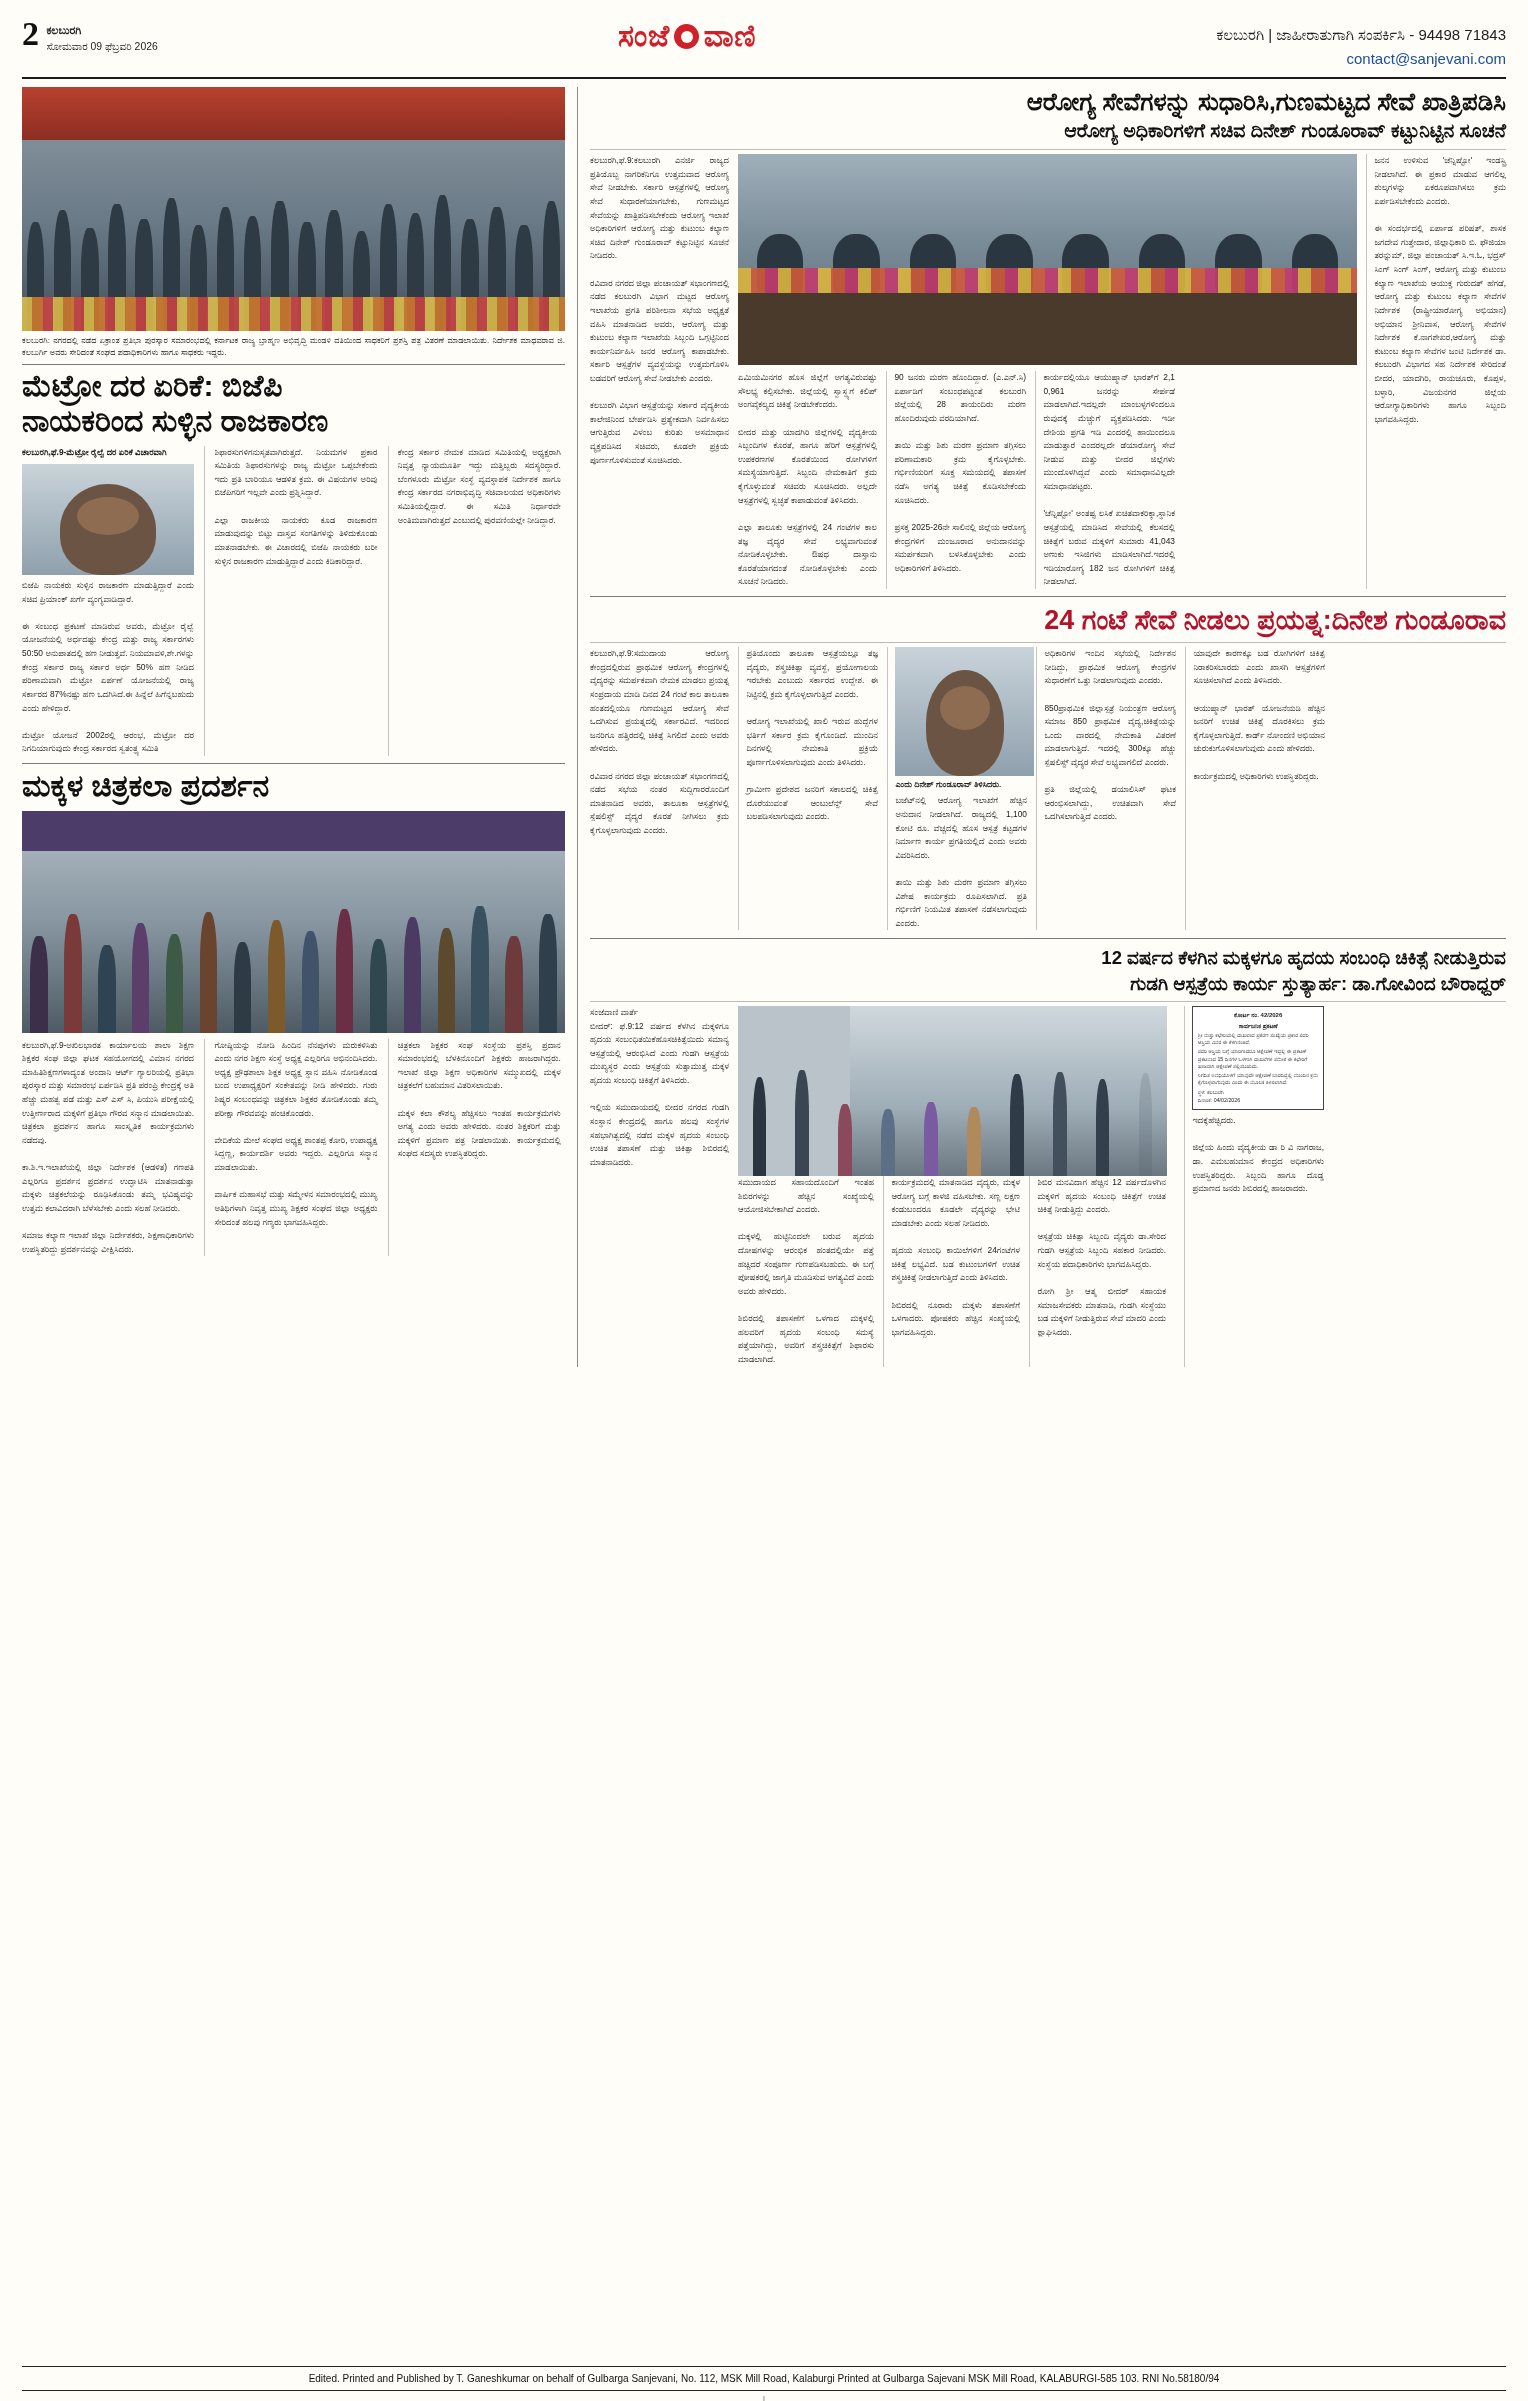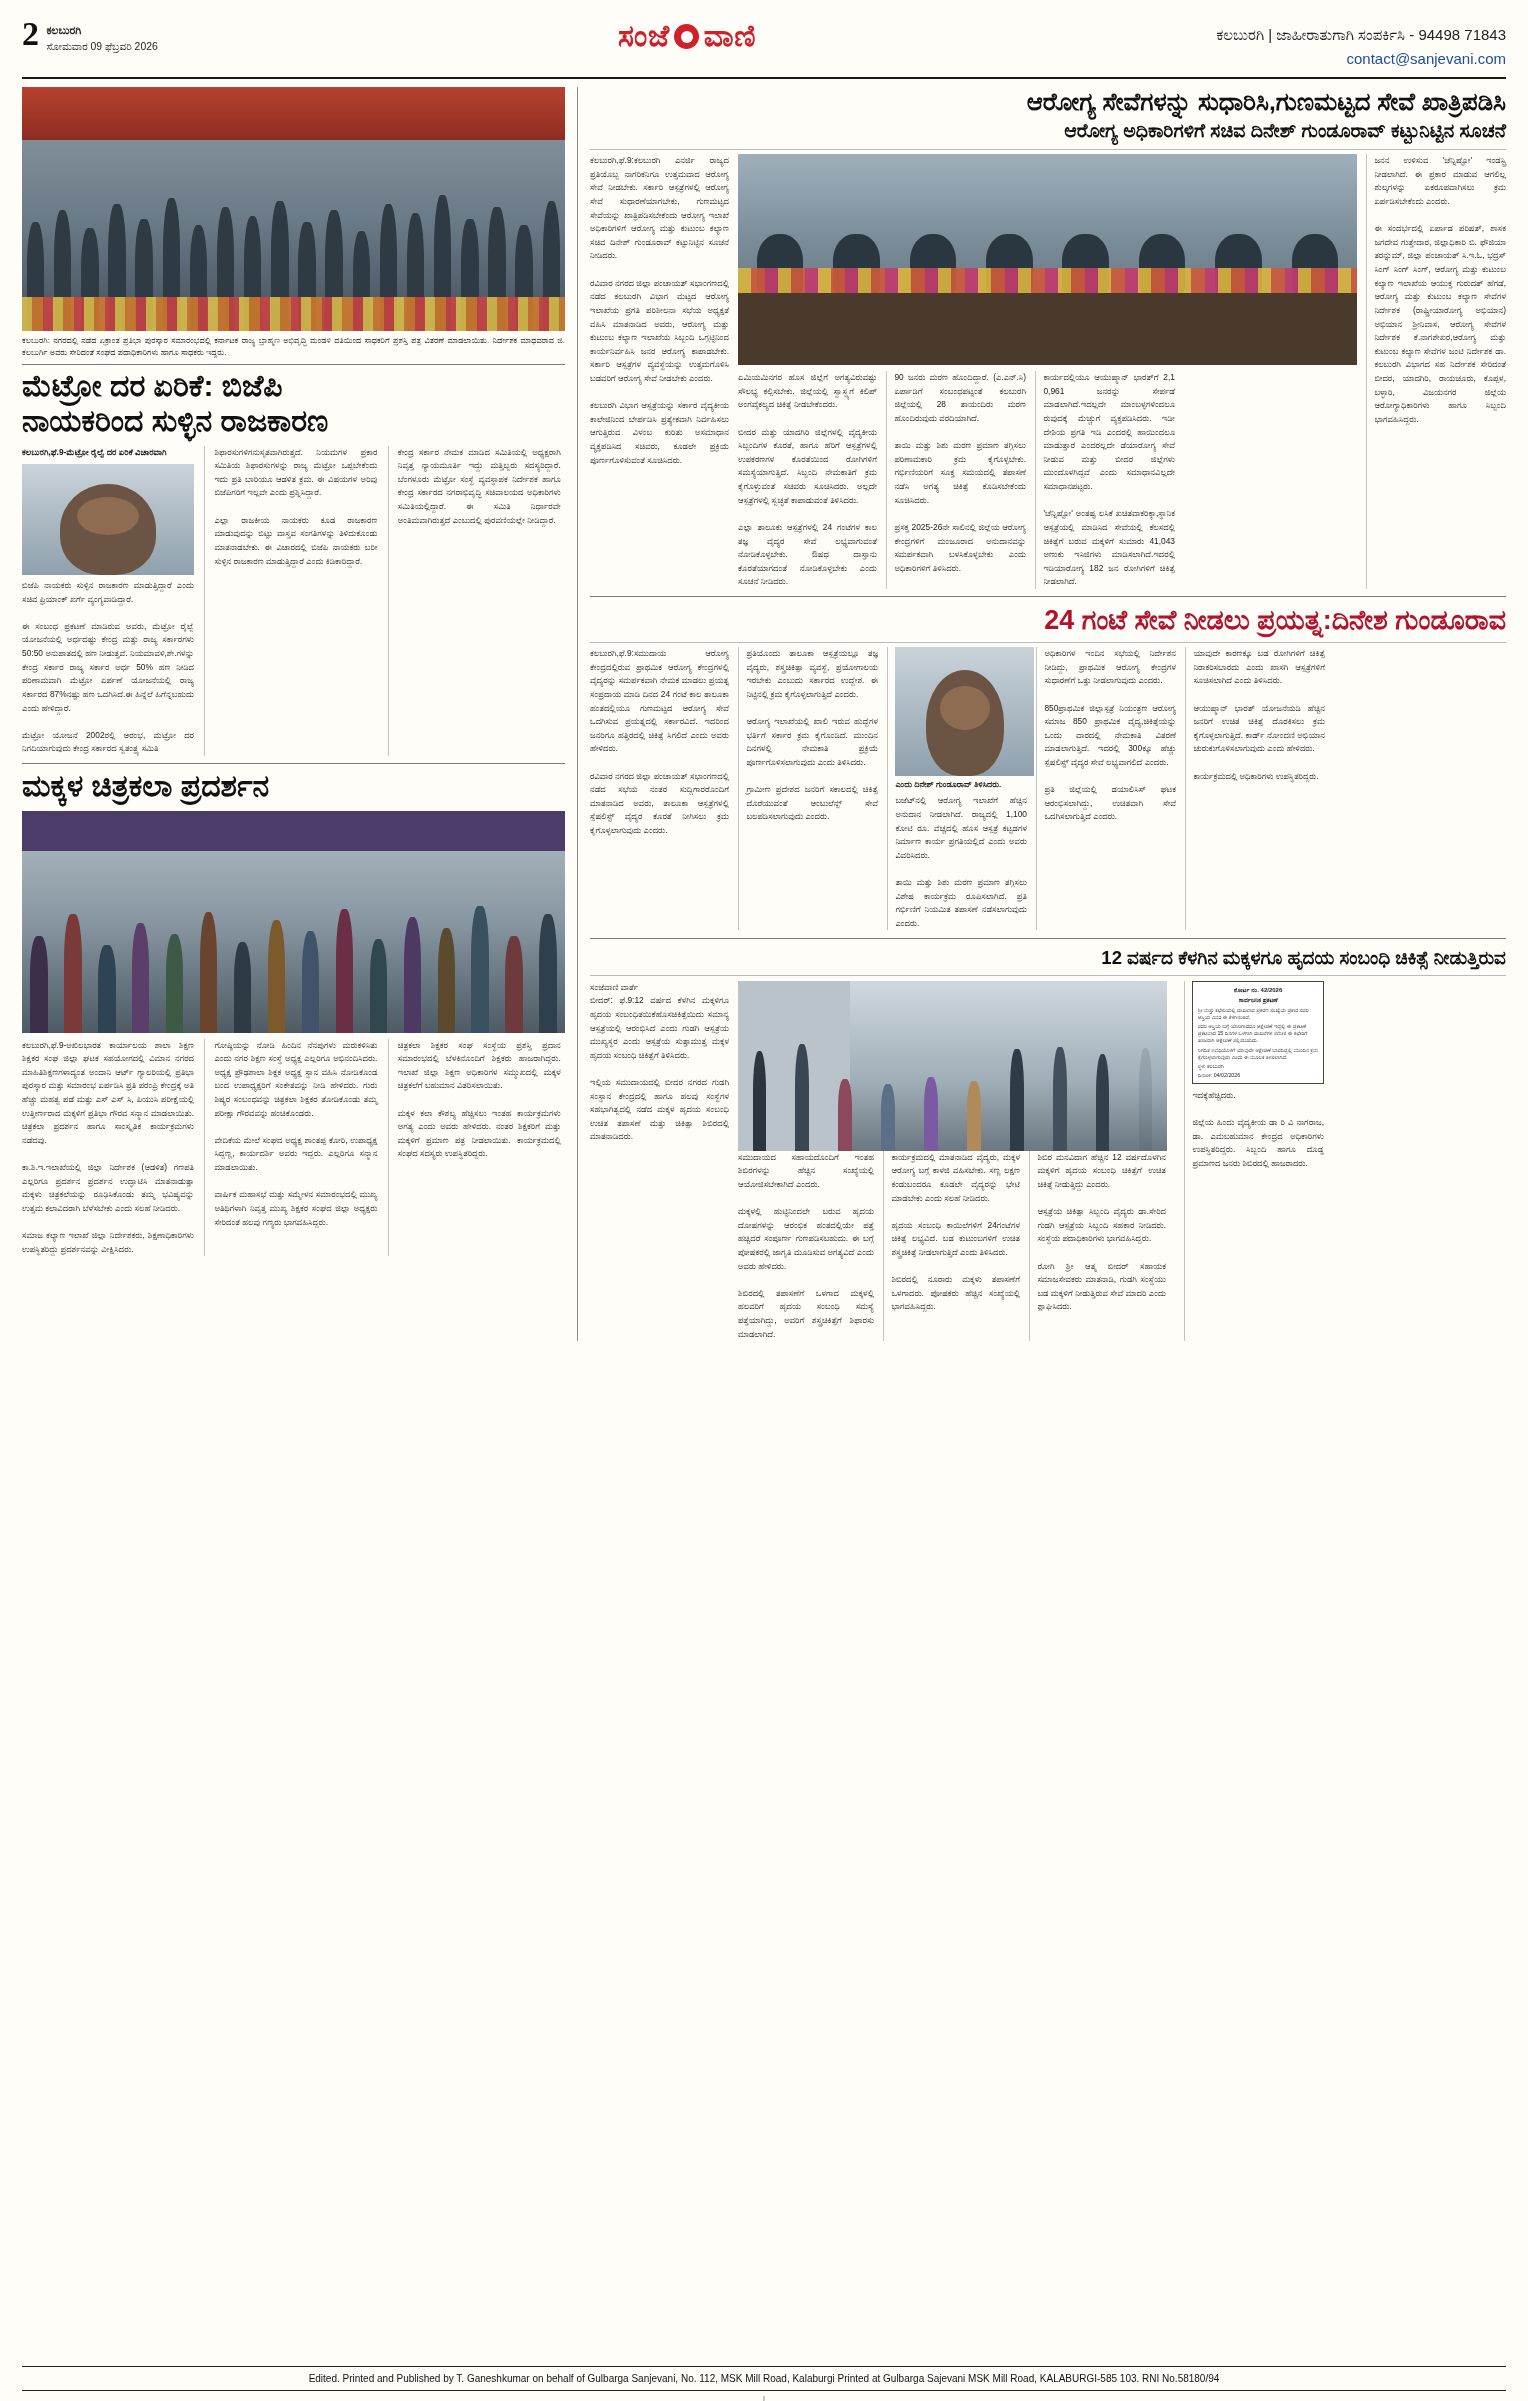--- a/index.html
+++ b/index.html
@@ -283,20 +283,21 @@
 
 ಆಯುಷ್ಮಾನ್ ಭಾರತ್ ಯೋಜನೆಯಡಿ ಹೆಚ್ಚಿನ ಜನರಿಗೆ ಉಚಿತ ಚಿಕಿತ್ಸೆ ದೊರಕಿಸಲು ಕ್ರಮ ಕೈಗೊಳ್ಳಲಾಗುತ್ತಿದೆ. ಕಾರ್ಡ್ ನೋಂದಣಿ ಅಭಿಯಾನ ಚುರುಕುಗೊಳಿಸಲಾಗುವುದು ಎಂದು ಹೇಳಿದರು.
 
 ಕಾರ್ಯಕ್ರಮದಲ್ಲಿ ಅಧಿಕಾರಿಗಳು ಉಪಸ್ಥಿತರಿದ್ದರು.</div>
         </div>
       </div>
 
       <div class="rule" style="margin:7.4px 0;"></div>
 
       <div class="section-head center" style="font-size:18.5px;line-height:1.25;">12 ವರ್ಷದ ಕೆಳಗಿನ ಮಕ್ಕಳಗೂ ಹೃದಯ ಸಂಬಂಧಿ ಚಿಕಿತ್ಸೆ ನೀಡುತ್ತಿರುವ</div>
+      <div class="section-head center" style="font-size:18.5px;line-height:1.25;margin-top:2.2px;">ಗುಡಗಿ ಆಸ್ಪತ್ರೆಯ ಕಾರ್ಯ ಸ್ತುತ್ಯಾರ್ಹ: ಡಾ.ಗೋವಿಂದ ಬೌರಾಧ್ದರ್</div>
       <div class="hr-thin" style="margin:6px 0 4.4px 0;"></div>
 
       <div style="display:flex;gap:9px;">
         <div style="width:139px;">
           <div class="body-text" style="white-space:pre-line;">ಸಂಜೆವಾಣಿ ವಾರ್ತೆ
 ಬೀದರ್: ಫೆ.9:12 ವರ್ಷದ ಕೆಳಗಿನ ಮಕ್ಕಳಿಗೂ ಹೃದಯ ಸಂಬಂಧಿತಯಿಕೆಹೊಸಚಿಕಿತ್ಸೆಯಿದು ಸಮಾನ್ಯ ಆಸ್ಪತ್ರೆಯಲ್ಲಿ ಆರಂಭಿಸಿದೆ ಎಂದು ಗುಡಗಿ ಆಸ್ಪತ್ರೆಯ ಮುಖ್ಯಸ್ಥರ ಎಂದು ಆಸ್ಪತ್ರೆಯ ಸುತ್ತಾಮುತ್ತ ಮಕ್ಕಳ ಹೃದಯ ಸಂಬಂಧಿ ಚಿಕಿತ್ಸೆಗೆ ತಿಳಿಸಿದರು.
 
 ಇಲ್ಲಿಯ ಸಮುದಾಯದಲ್ಲಿ ಬೀದರ ನಗರದ ಗುಡಗಿ ಸಂಸ್ಥಾನ ಕೇಂದ್ರದಲ್ಲಿ ಹಾಗೂ ಹಲವು ಸಂಸ್ಥೆಗಳ ಸಹಭಾಗಿತ್ವದಲ್ಲಿ ನಡೆದ ಮಕ್ಕಳ ಹೃದಯ ಸಂಬಂಧಿ ಉಚಿತ ತಪಾಸಣೆ ಮತ್ತು ಚಿಕಿತ್ಸಾ ಶಿಬಿರದಲ್ಲಿ ಮಾತನಾಡಿದರು.</div>
         </div>
         <div style="width:429px;">

